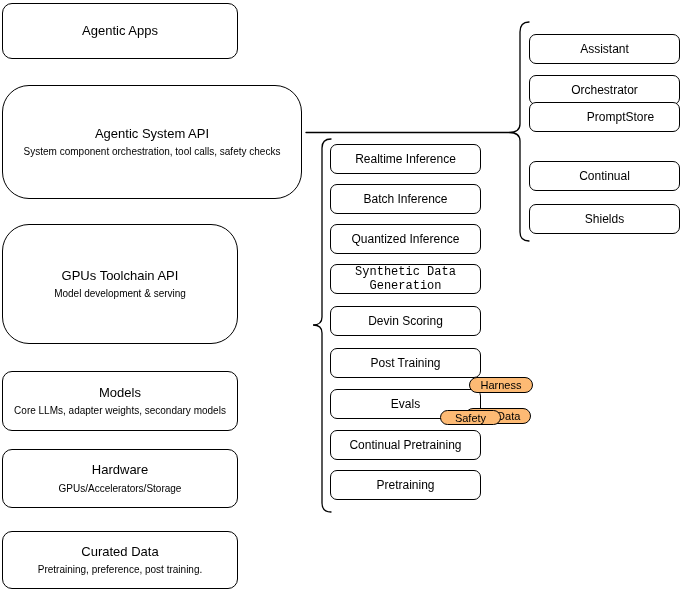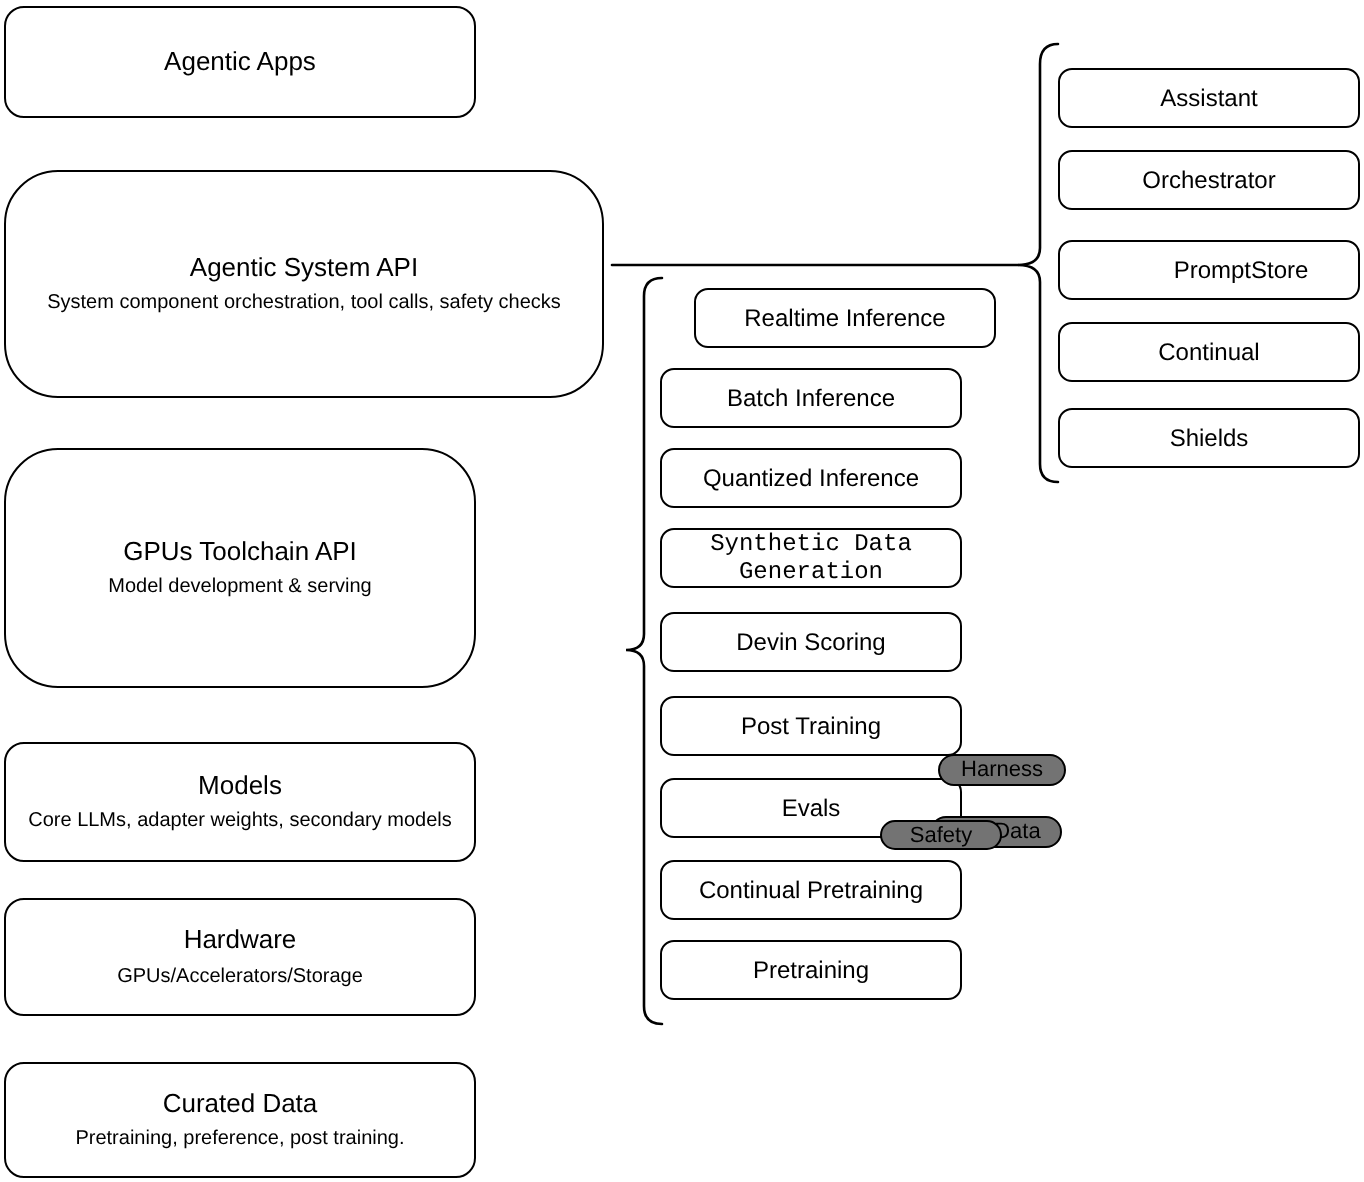--- a/index.html
+++ b/index.html
@@ -47,41 +47,41 @@
   .lbox .title { font-size: 13px; line-height: 1.25; }
   .lbox .subtitle { font-size: 10px; line-height: 1.3; margin-top: 3px; }
   .lbox-0 { top: 3px;   height: 56px; }
   .lbox-1 { top: 85px;  height: 114px; width: 300px; border-radius: 27px; }
   .lbox-2 { top: 224px; height: 120px; border-radius: 27px; }
   .lbox-3 { top: 371px; height: 60px; }
   .lbox-4 { top: 449px; height: 59px; }
   .lbox-5 { top: 531px; height: 58px; }
   
   .mbox { left: 330px; width: 151px; height: 30px; border-radius: 7px; font-size: 12px; }
-  .mbox-0 { top: 144px; margin-left: 17px; }
+  .mbox-0 { top: 144px; }
   .mbox-1 { top: 184px; }
   .mbox-2 { top: 224px; }
   .mbox-3 { top: 264px; font-family: Liberation Mono, monospace; }
   .mbox-4 { top: 306px; }
   .mbox-5 { top: 348px; }
   .mbox-6 { top: 389px; }
   .mbox-7 { top: 430px; }
   .mbox-8 { top: 470px; }
   
   .rbox { left: 529px; width: 151px; height: 30px; border-radius: 7px; font-size: 12px; }
   .rbox-0 { top: 34px; }
   .rbox-1 { top: 75px; }
-  .rbox-2 { top: 120px; padding-left: 32px; }
+  .rbox-2 { top: 102px; padding-left: 32px; }
   .rbox-3 { top: 161px; }
   .rbox-4 { top: 204px; }
   
   .pill {
     position: absolute;
     box-sizing: border-box;
-    background: #737373;
+    background: #fdba74;
     border: 1.3px solid #000000;
     border-radius: 9px;
     display: flex;
     align-items: center;
     justify-content: center;
     font-size: 11px;
     z-index: 3;
   }
   .pill-0 { left: 469px; top: 377px; width: 64px; height: 16px; }
   .pill-1 { left: 465px; top: 408px; width: 66px; height: 16px; }

